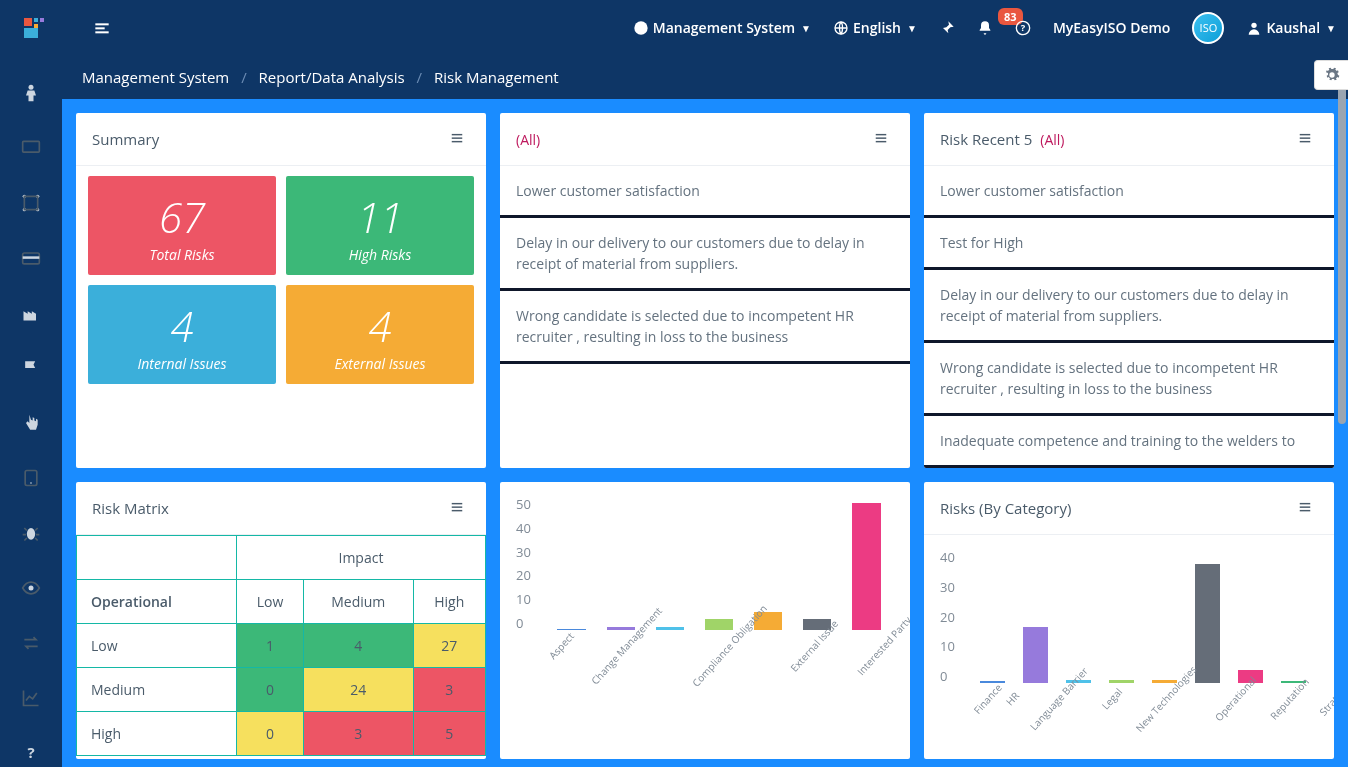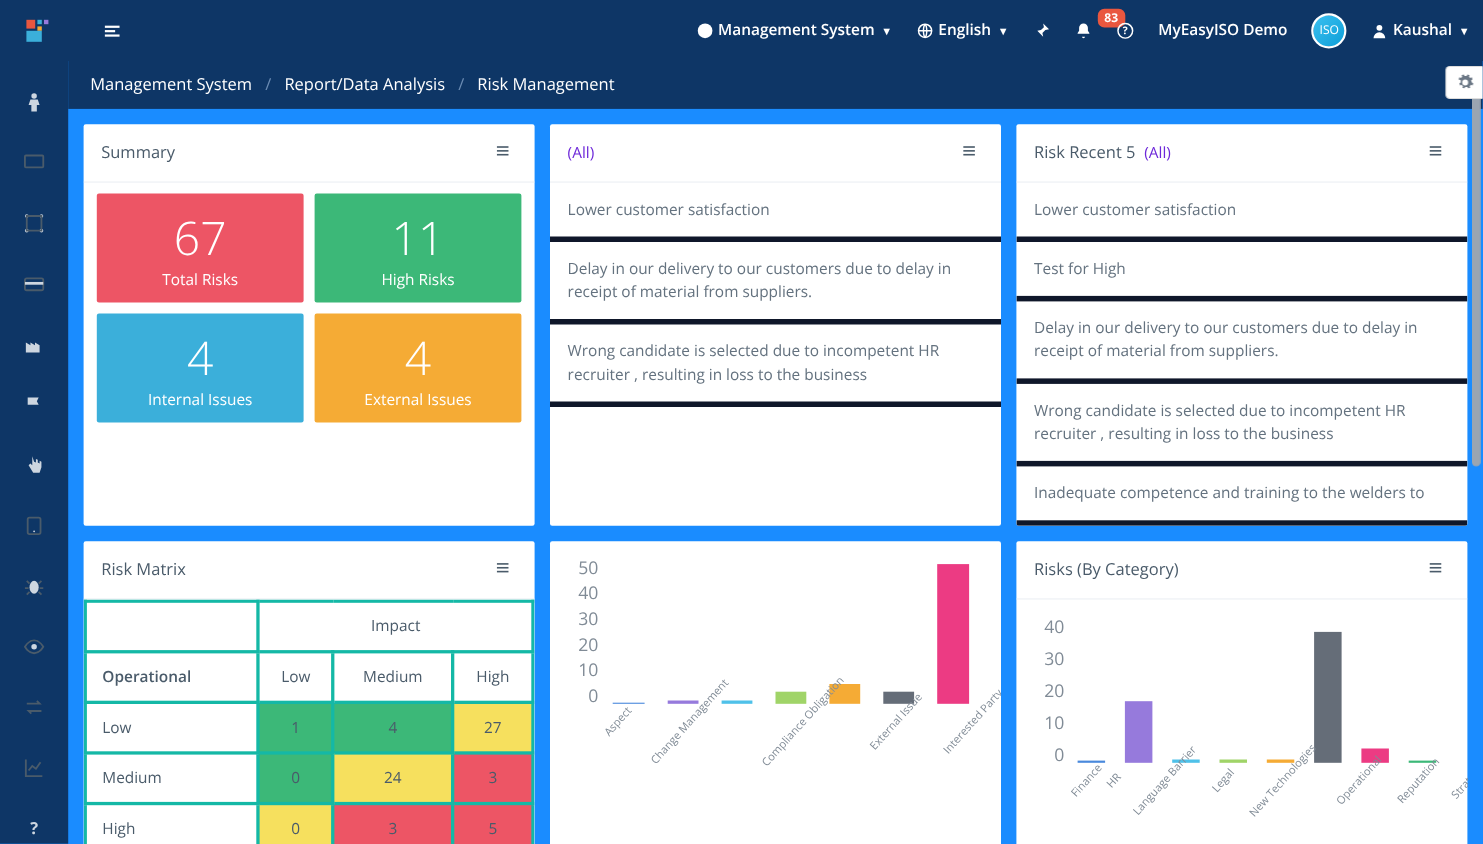--- a/index.html
+++ b/index.html
@@ -62,44 +62,44 @@
   padding:14px; display:grid; grid-template-columns:repeat(3,1fr); gap:14px;
 }
 .panel {
   background:#fff; border-radius:2px; overflow:hidden; display:flex; flex-direction:column;
 }
 .panel-header {
   padding:14px 16px; display:flex; align-items:center; justify-content:space-between;
   border-bottom:1px solid #eceff3; color:#4a5b6a; font-size:15px;
 }
 .panel-title { display:flex; align-items:baseline; gap:8px; }
-.panel-title .sub { color:#6d28d9; font-size:14px; }
+.panel-title .sub { color:#be185d; font-size:14px; }
 .panel-menu { cursor:pointer; padding:2px 4px; }
 .panel-menu svg { width:18px; height:14px; fill:#4a5b6a; }
 .panel-body { padding:10px 16px 14px; flex:1; overflow:auto; }
 
-.summary-grid { display:grid; grid-template-columns:1fr 1fr; grid-template-rows:1fr 1fr; gap:10px; height:230px; padding:10px 12px 12px; }
+.summary-grid { display:grid; grid-template-columns:1fr 1fr; grid-template-rows:1fr 1fr; gap:10px; height:230px; padding:10px 12px 12px;font-style:italic; }
 .stat-card { border-radius:2px; color:#fff; display:flex; flex-direction:column; align-items:center; justify-content:center; }
 .stat-card .num { font-size:42px; font-weight:300; }
 .stat-card .lbl { font-size:14px; }
 
 .list-body { padding:0; }
-.list-item { padding:14px 16px; border-bottom:5px solid #0f172a; color:#64727f; line-height:1.5; cursor:pointer; }
+.list-item { padding:14px 16px; border-bottom:3px solid #0f172a; color:#64727f; line-height:1.5; cursor:pointer; }
 
 .matrix-table { width:100%; border-collapse:collapse; }
-.matrix-table th, .matrix-table td { text-align:center; padding:12px 8px; border:3px solid #14b8a6; font-weight:400; color:#4a5b6a;}
+.matrix-table th, .matrix-table td { text-align:center; padding:12px 8px; border:1px solid #14b8a6; font-weight:400; color:#4a5b6a;}
 .matrix-table .row-hdr { text-align:left; padding-left:14px; }
 .mat-green { background:#3cb878; color:#fff; }
 .mat-yellow { background:#f6e05e; color:#4a3c00; }
 .mat-red { background:#ed5565; color:#fff; }
 .impact-hdr { font-weight:600; padding:10px 0; }
 
 .chart-area { height:200px; position:relative; padding:6px 4px 2px 32px; }
 .y-axis { position:absolute; left:0; top:6px; bottom:62px; width:28px; display:flex; flex-direction:column; justify-content:space-between; }
-.y-tick { font-size:16px; color:#808b96; text-align:right; line-height:1; }
+.y-tick { font-size:13px; color:#808b96; line-height:1; }
 .bars-row { position:absolute; left:32px; right:4px; top:6px; bottom:62px; display:flex; align-items:flex-end; gap:2px; }
 .bar-slot { flex:1; display:flex; align-items:flex-end; justify-content:center; height:100%; }
 .bar { width:60%; min-width:8px; }
 .x-labels { position:absolute; left:32px; right:4px; bottom:0; height:62px; display:flex; }
 .x-lbl { flex:1; font-size:10px; color:#808b96; text-align:center; transform-origin:top center; }
 .x-lbl span { display:inline-block; transform:rotate(-48deg) translate(-8px,4px); white-space:nowrap; }
 
 .scroll-track { position:fixed; top:58px; right:2px; bottom:2px; width:8px; background:transparent; z-index:95;}
 .scroll-thumb { position:absolute; right:0; width:8px; border-radius:4px; background:#9aa5b1; height:360px; top:6px;}
 

